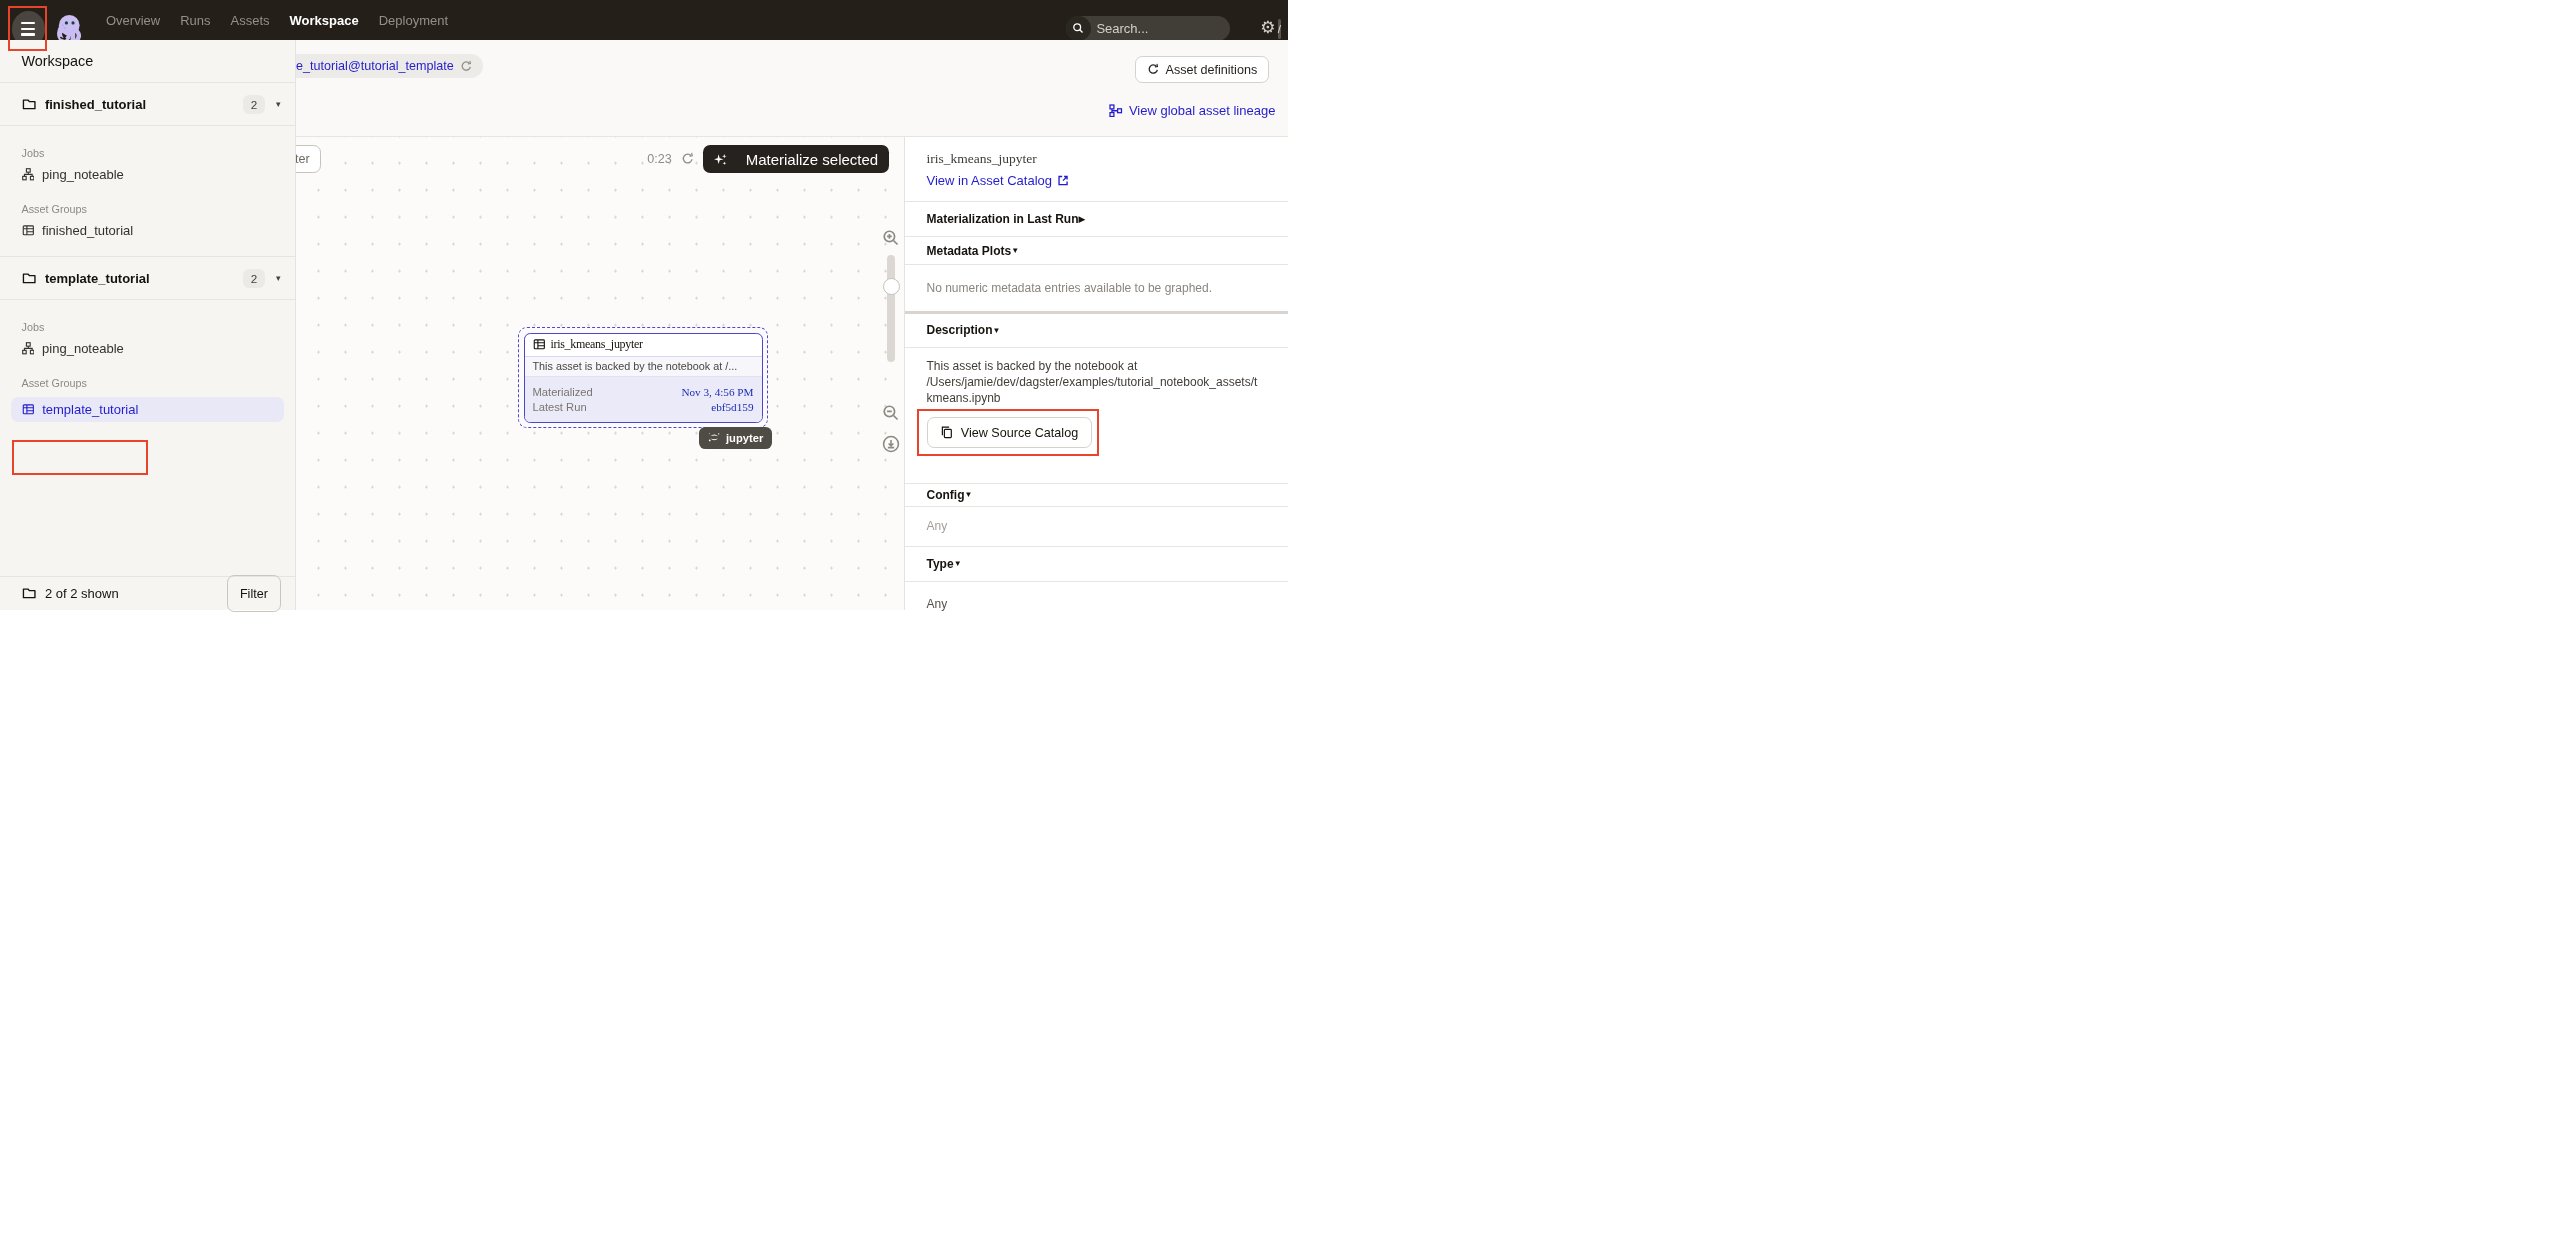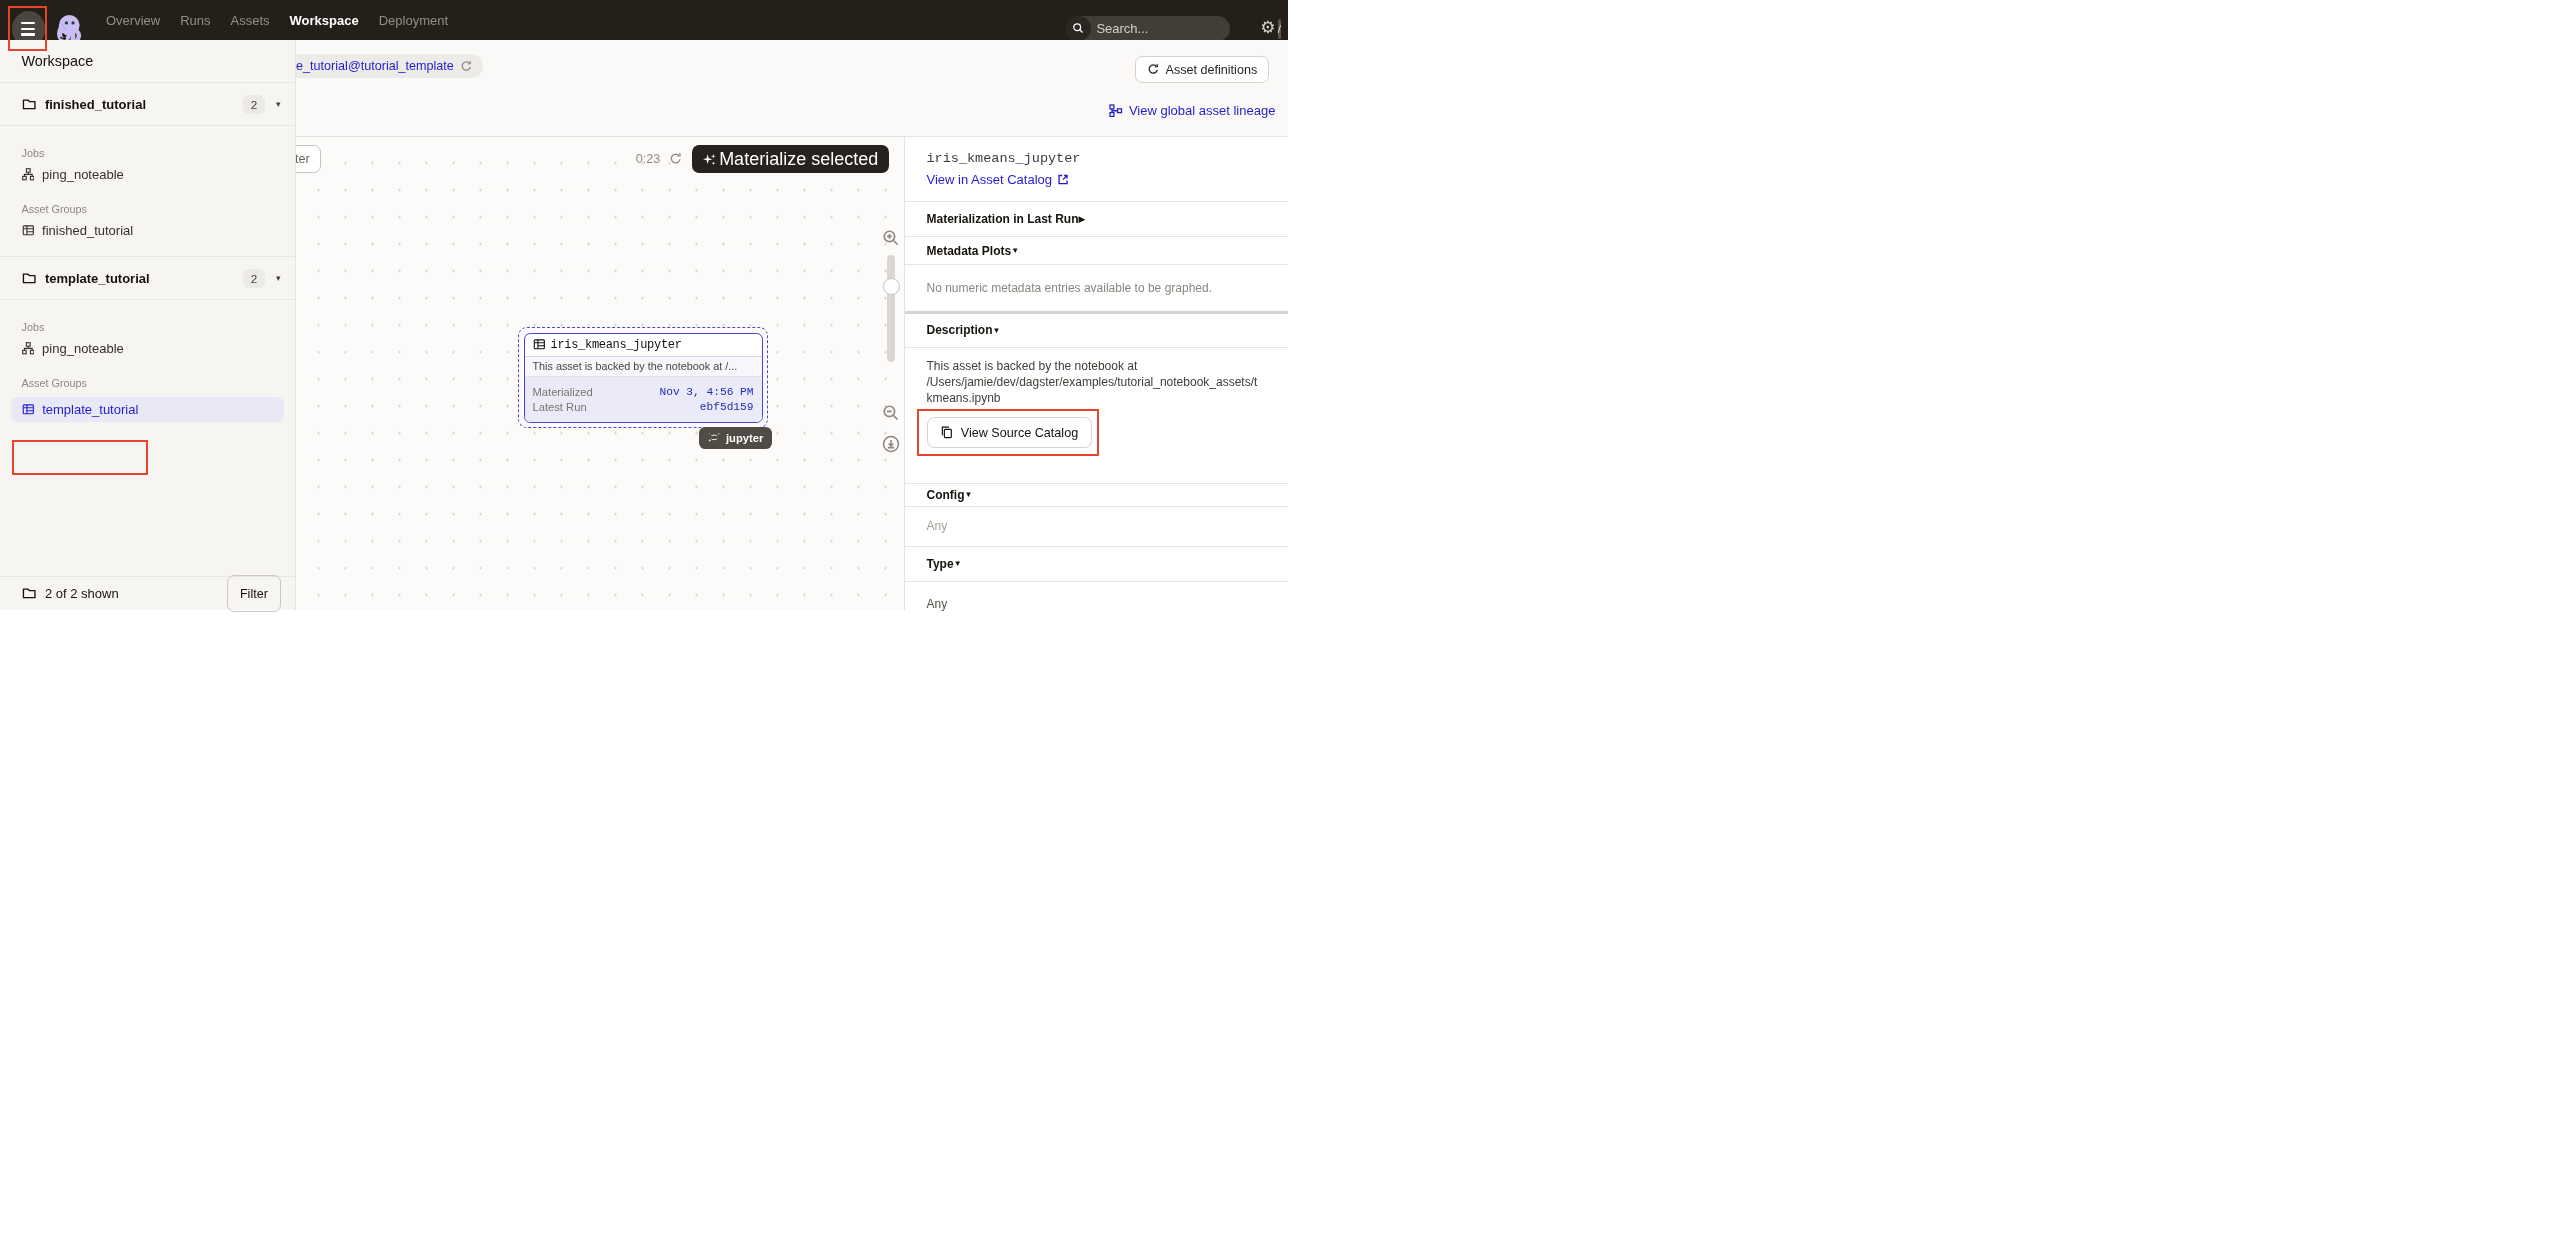--- a/index.html
+++ b/index.html
@@ -1,18 +1,18 @@
 <!DOCTYPE html>
 <html style="font-size:14.4px"><head>
 <meta charset="utf-8">
 <style>
   * { margin:0; padding:0; box-sizing:border-box; }
   html,body { width:1288px; height:627px; overflow:hidden; background:#fff;
     font-family:"Liberation Sans", sans-serif; -webkit-font-smoothing:antialiased; }
-  .mono { font-family:Liberation Mono, monospace; }
+  .mono { font-family:Liberation Serif, serif; }
   svg.ic { display:block; }
 
   
   .topnav { position:relative; height:40px; background:#242019; display:flex; align-items:center; }
   .burger-annot { position:absolute; left:8px; top:6.3px; width:39px; height:45px;
     border:2.7px solid #e8432b; z-index:5; pointer-events:none; }
   .burger { position:absolute; left:11.7px; top:10.8px; width:33px; height:36px; border-radius:50%;
     background:#4a463f; display:flex; flex-direction:column; justify-content:center; align-items:center; gap:3.6px; cursor:pointer; }
   .burger i { display:block; width:14.4px; height:2.2px; background:#fff; border-radius:0.9px; }
   .logo { position:absolute; left:54px; top:12.6px; }
@@ -73,22 +73,22 @@
 
   
   .graph { position:relative; width:608px; flex:0 0 608px; overflow:hidden; background:#fcfbfa;
     background-image:radial-gradient(circle, #dbd8d3 1.3px, transparent 1.4px);
     background-size:27px 27px; background-position:9px 12.6px; }
   .clip-tag { position:absolute; left:-36px; top:8px; height:28px; padding:0 10.8px; background:#fff;
     border:0.9px solid #c6c3bd; border-radius:7.2px; display:flex; align-items:center;
     font-size:12.6px; color:#6d6962; }
   .gtools { position:absolute; top:8px; right:15px; height:28px; display:flex; align-items:center; gap:9px; }
   .timer { font-size:12.6px; color:#908c85; }
-  .btn-mat { height:28px; background:#26221d; border:0; border-radius:7.2px; color:#fff; font-size:18px;
-    display:flex; align-items:center; gap:3px; padding:0 10.8px; cursor:pointer; font-family:"Liberation Sans",sans-serif; }
+  .btn-mat { height:28px; background:#26221d; border:0; border-radius:7.2px; color:#fff; font-size:15px;
+    display:flex; align-items:center; gap:18px; padding:0 10.8px; cursor:pointer; font-family:"Liberation Sans",sans-serif; }
 
   .node-outer { position:absolute; left:222px; top:190px; width:250px; height:101px;
     border:1.8px dashed #4b48d6; border-radius:9px; padding:4.5px; cursor:pointer; }
   .node { width:100%; height:100%; border:1.8px solid #4b45d2; border-radius:6.3px; background:#fff;
     overflow:hidden; display:flex; flex-direction:column; }
   .node-head { height:23px; display:flex; align-items:center; gap:5.4px; padding:0 8px;
     border-bottom:0.9px solid #d9d7ef; }
   .node-head .nn { font-size:12px; color:#16120d; letter-spacing:-0.3px; }
   .node-body { height:20.6px; background:#f6f6fb; display:flex; align-items:center; padding:0 8px;
     font-size:10.8px; color:#4a463f; border-bottom:0.9px solid #e2e1f3; white-space:nowrap; }

